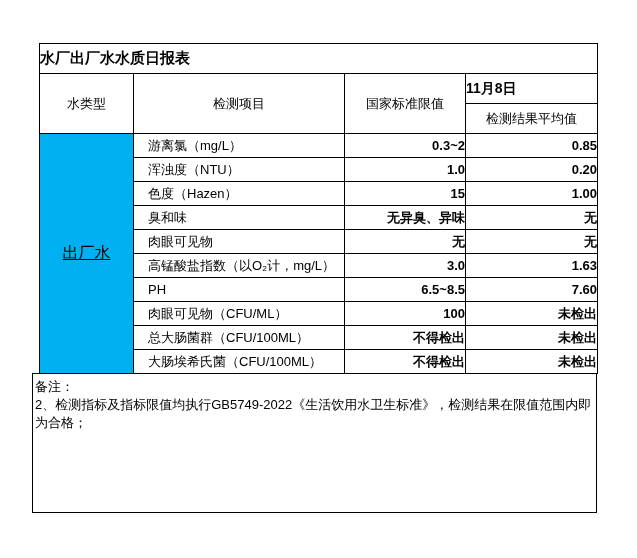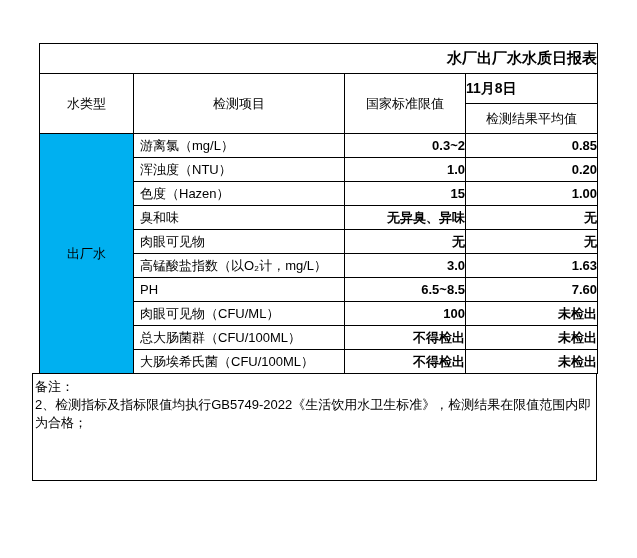--- a/index.html
+++ b/index.html
@@ -10,33 +10,33 @@
   .report-table{
     position:absolute;left:39px;top:43px;width:558px;
     border-collapse:collapse;table-layout:fixed;
   }
   .report-table td{
     border:1px solid #000;font-size:13px;color:#000;
     overflow:hidden;white-space:nowrap;vertical-align:middle;
     padding:0;
   }
   td.title-cell{
-    height:29px;text-align:right;font-weight:bold;font-size:15px;
+    height:29px;text-align:left;font-weight:bold;font-size:15px;
   }
   td.hdr{height:29px;text-align:center;}
   td.date-cell{font-weight:bold;font-size:14px;text-align:left;height:29px;}
   td.sub-hdr{text-align:center;height:29px;}
   tr.data-row td{height:23px;}
   td.category-cell{
-    background:#00B0F0;text-align:center;font-size:13px;
+    background:#00B0F0;text-align:center;font-size:16px;text-decoration:underline;
   }
-  td.item-cell{text-align:left;padding-left:6px;}
+  td.item-cell{text-align:left;padding-left:14px;}
   td.val-cell{text-align:right;font-weight:bold;}
   .notes-box{
-    position:absolute;left:32px;top:373px;width:565px;height:108px;
+    position:absolute;left:32px;top:373px;width:565px;height:140px;
     border:1px solid #000;box-sizing:border-box;
     padding:4px 2px 16px 2px;
     font-size:13px;line-height:18px;
   }
   .notes-box p{margin:0;}
 </style>
 </head>
 <body>
 
 <table class="report-table">

